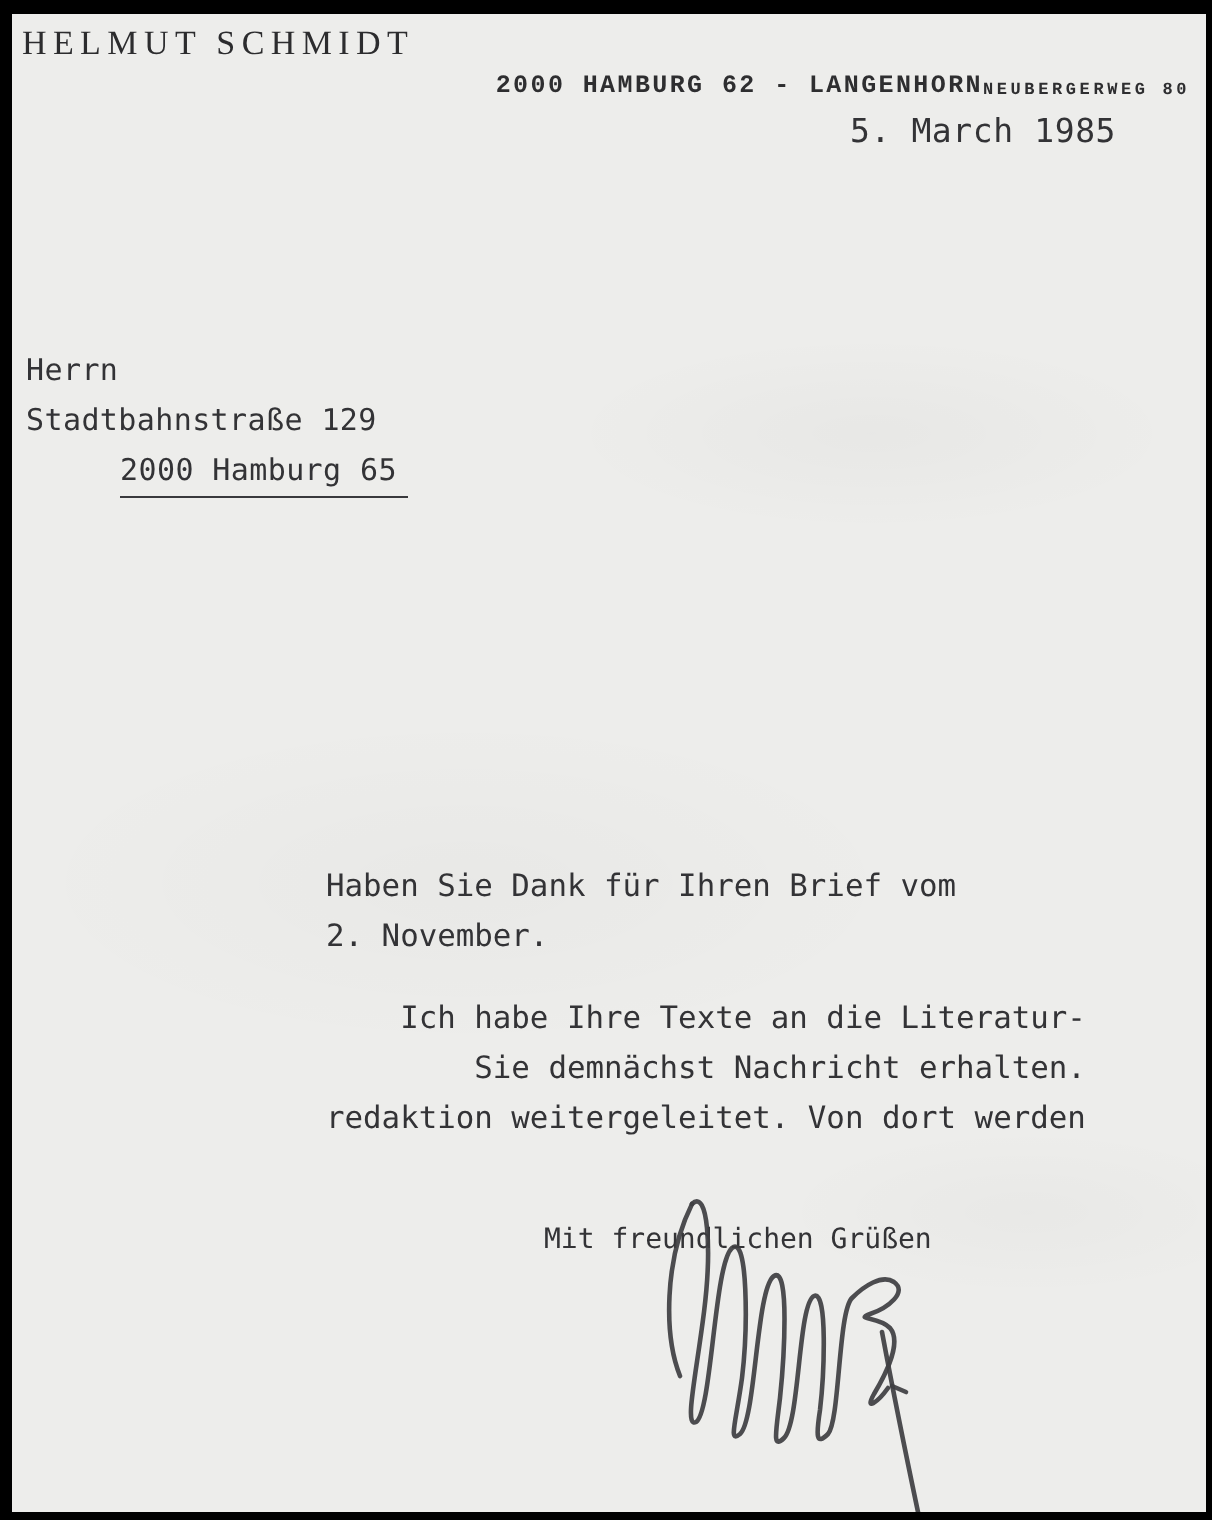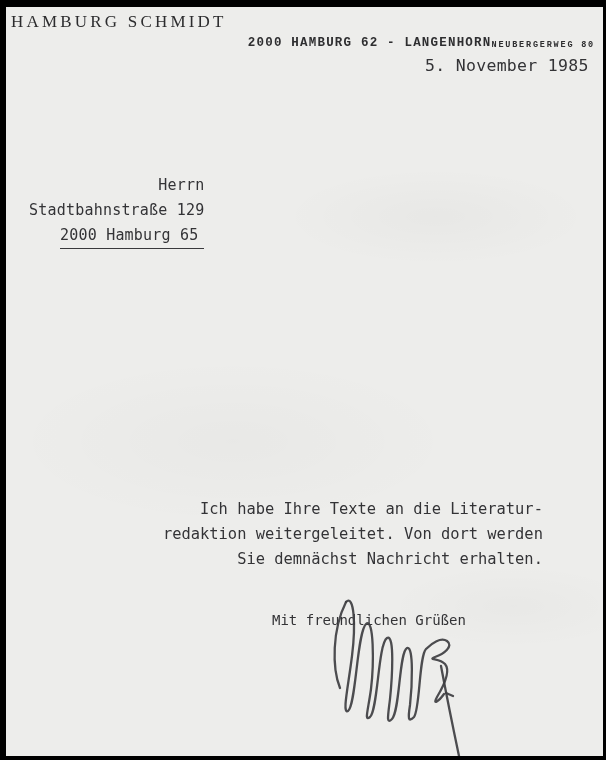--- a/index.html
+++ b/index.html
@@ -36,21 +36,21 @@
   }
   .addr-line1 { font-size: 12.5px; font-weight: bold; letter-spacing: 1.2px; white-space: nowrap; }
   .addr-line2 { font-size: 8.5px; font-weight: bold; letter-spacing: 1.8px; margin-top: 12px; white-space: nowrap; }
   .date-line {
     position: absolute; left: 419px; top: 49px;
     font-size: 16.5px; letter-spacing: 0.3px; white-space: nowrap;
   }
   
   .recipient {
     position: absolute; left: 7px; top: 166px;
-    font-size: 15px; line-height: 25px; letter-spacing: 0.2px; text-align: right;
+    font-size: 15px; line-height: 25px; letter-spacing: 0.2px;
   }
   .recipient .line { white-space: nowrap; }
   .underlined {
     display: inline-block;
     border-bottom: 1.6px solid #39393c;
     padding-right: 6px; padding-bottom: 0px; margin-left: 47px;
   }
   
   .greeting  { position: absolute; left: 157px; top: 376px; font-size: 15.4px; white-space: nowrap; }
   .para1     { position: absolute; left: 157px; top: 424px; font-size: 15.4px; line-height: 25px; }
@@ -67,41 +67,45 @@
     fill: none; stroke: #3e3e41; stroke-width: 2.3;
     stroke-linecap: round; stroke-linejoin: round; opacity: 0.92;
   }
 </style>
 </head>
 <body>
 
 <div class="scan">
   <div class="paper">
 
-    <div class="sender-name">HAMBURG SCHMIDT</div>
+    <div class="sender-name">HELMUT SCHMIDT</div>
 
     <div class="header-right">
       <div class="addr-line1">2000 HAMBURG 62 - LANGENHORN</div>
       <div class="addr-line2">NEUBERGERWEG 80</div>
     </div>
 
-    <div class="date-line tw">5. November 1985</div>
+    <div class="date-line tw">5. March 1985</div>
 
     <div class="recipient tw">
       <div class="line">Herrn</div>
       <div class="line">Stadtbahnstraße 129</div>
       <div class="line"><span class="underlined">2000 Hamburg 65</span></div>
     </div>
 
 
+    <div class="para1 tw">
+      <div class="line">Haben Sie Dank für Ihren Brief vom</div>
+      <div class="line">2. November.</div>
+    </div>
 
     <div class="para2 tw">
       <div class="line">Ich habe Ihre Texte an die Literatur-</div>
+      <div class="line">Sie demnächst Nachricht erhalten.</div>
       <div class="line">redaktion weitergeleitet. Von dort werden</div>
-      <div class="line">Sie demnächst Nachricht erhalten.</div>
     </div>
 
     <div class="closing tw">Mit freundlichen Grüßen</div>
 
     <div class="signature">
       <svg viewBox="0 0 160 160" xmlns="http://www.w3.org/2000/svg">
         <path d="M16,92 C8,72 8,34 22,6" opacity="0.55"></path>
         <path d="M22,6 C30,-2 32,28 28,60 C24,92 18,118 24,115
                  C32,110 33,36 42,28 C50,21 50,68 47,93 C44,115 40,126 46,121
                  C54,114 54,48 63,42 C71,37 68,84 66,103 C64,120 62,129 68,123

